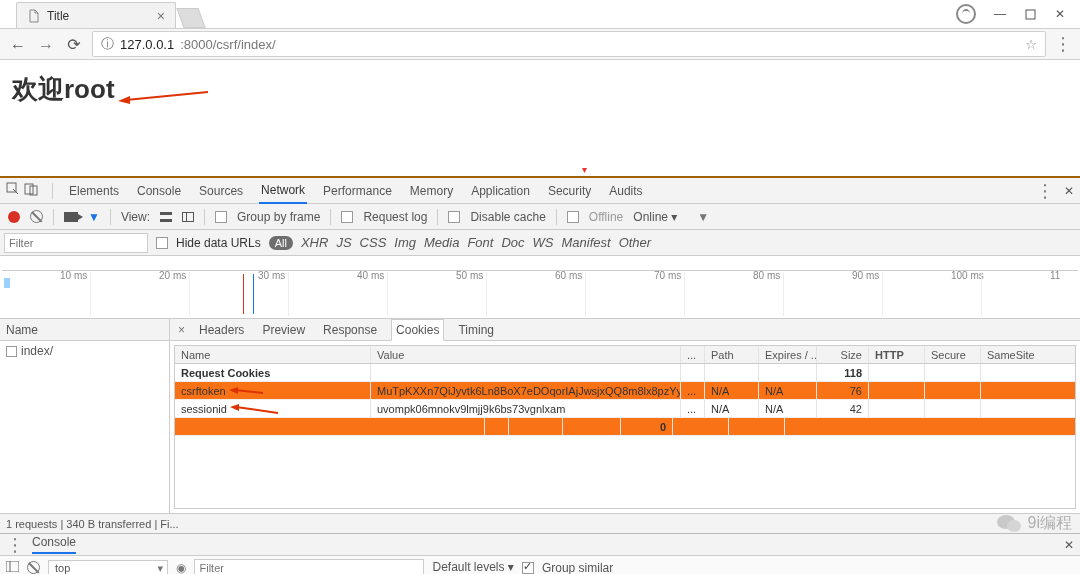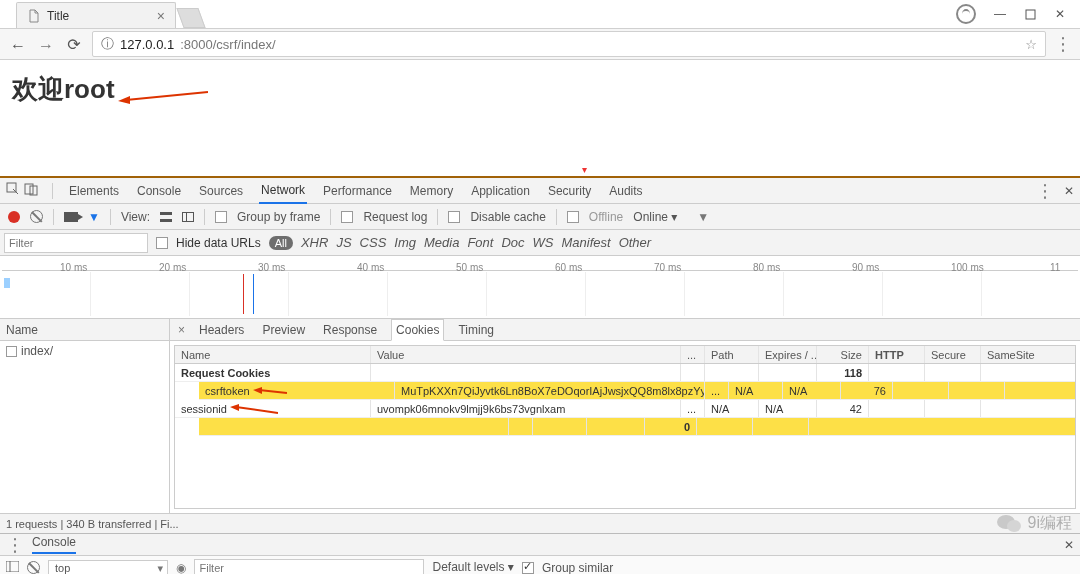--- a/index.html
+++ b/index.html
@@ -60,21 +60,21 @@
 .net-ctrl .pill { color: #999; }
 
 
 .filter-row { height: 26px; display: flex; align-items: center; gap: 8px; padding: 0 4px; border-bottom: 1px solid #ccc; background: #f3f3f3; }
 .filter-input { width: 144px; height: 20px; border: 1px solid #ccc; padding: 0 4px; font-size: 11px; background: #fff; color: #333; }
 .type-pill { padding: 1px 6px; border-radius: 8px; background: #6e6e6e; color: #fff; font-size: 11px; }
 .type-item { font-size: 13px; color: #555; font-style: italic; }
 
 
 .timeline { height: 63px; border-bottom: 1px solid #ccc; display: flex; position: relative; background: #fff; }
-.tick { position: absolute; top: 6px; font-size: 10px; color: #888; }
+.tick { position: absolute; top: 14px; font-size: 10px; color: #888; }
 .tline { position: absolute; top: 16px; bottom: 2px; width: 1px; background: #eee; }
 .tl-ruler { position: absolute; left: 2px; right: 2px; top: 14px; height: 1px; background: #ccc; }
 .tl-marker1 { position: absolute; left: 4px; top: 22px; width: 6px; height: 10px; background: #9cd0ff; }
 .tl-red { position: absolute; left: 243px; top: 18px; width: 1px; height: 40px; background: #d93025; }
 .tl-blue { position: absolute; left: 253px; top: 18px; width: 1px; height: 40px; background: #1a73e8; }
 
 
 .net-body { display: flex; height: 194px; }
 .name-col { width: 170px; border-right: 1px solid #ccc; display: flex; flex-direction: column; }
 .name-col .hdr { height: 22px; border-bottom: 1px solid #ccc; padding: 4px 6px; color: #555; background: #f3f3f3; }
@@ -85,21 +85,21 @@
 .detail-tabs { height: 22px; display: flex; align-items: center; gap: 10px; padding: 0 8px; border-bottom: 1px solid #ccc; color: #555; background: #f3f3f3; }
 .detail-tabs .x { color: #777; }
 .detail-tab { padding: 3px 4px; }
 .detail-tab.active { border: 1px solid #ccc; border-bottom: 1px solid #fff; background: #fff; margin-bottom: -1px; }
 
 .cookie-table { flex: 1; background: #fff; border: 1px solid #ccc; margin: 4px; overflow: hidden; font-size: 11px; }
 .ct-head, .ct-row { display: flex; height: 18px; align-items: center; }
 .ct-head { background: #f3f3f3; border-bottom: 1px solid #ccc; color: #555; }
 .ct-row { border-bottom: 1px solid #eee; }
 .ct-row.section { font-weight: bold; }
-.ct-row.alt { background: #fde047; margin-left: 24px; }
+.ct-row.alt { background: #f97316; }
 .c { padding: 0 6px; border-right: 1px solid #e4e4e4; height: 100%; display: flex; align-items: center; overflow: hidden; white-space: nowrap; }
 .c-name { width: 196px; }
 .c-value { width: 310px; }
 .c-d { width: 24px; }
 .c-path { width: 54px; }
 .c-exp { width: 58px; }
 .c-size { width: 52px; justify-content: flex-end; }
 .c-http { width: 56px; font-weight: bold; }
 .c-sec { width: 56px; }
 .c-ss { flex: 1; border-right: none; }

